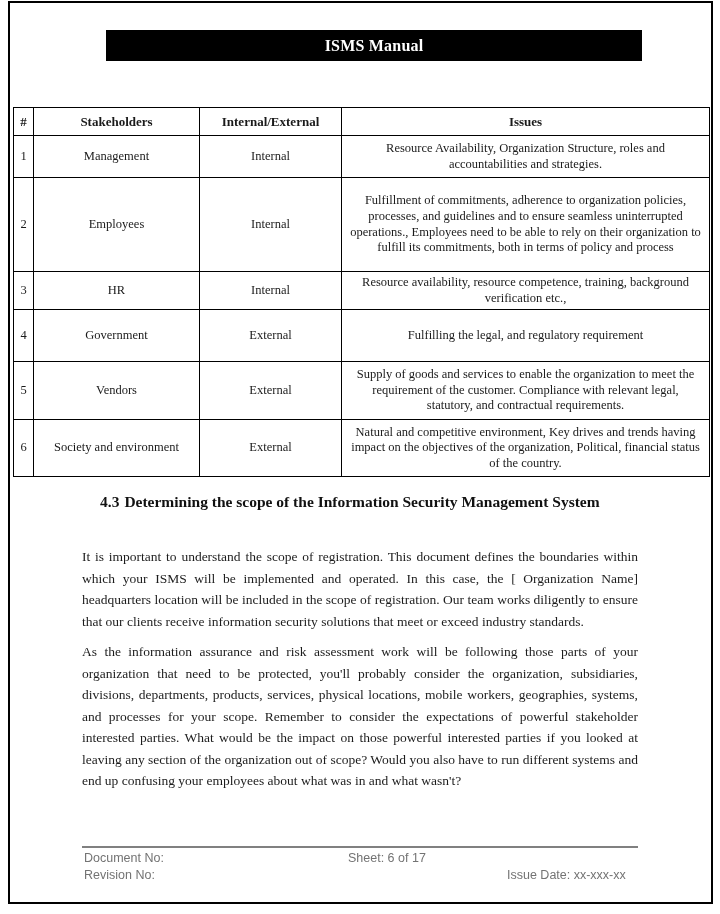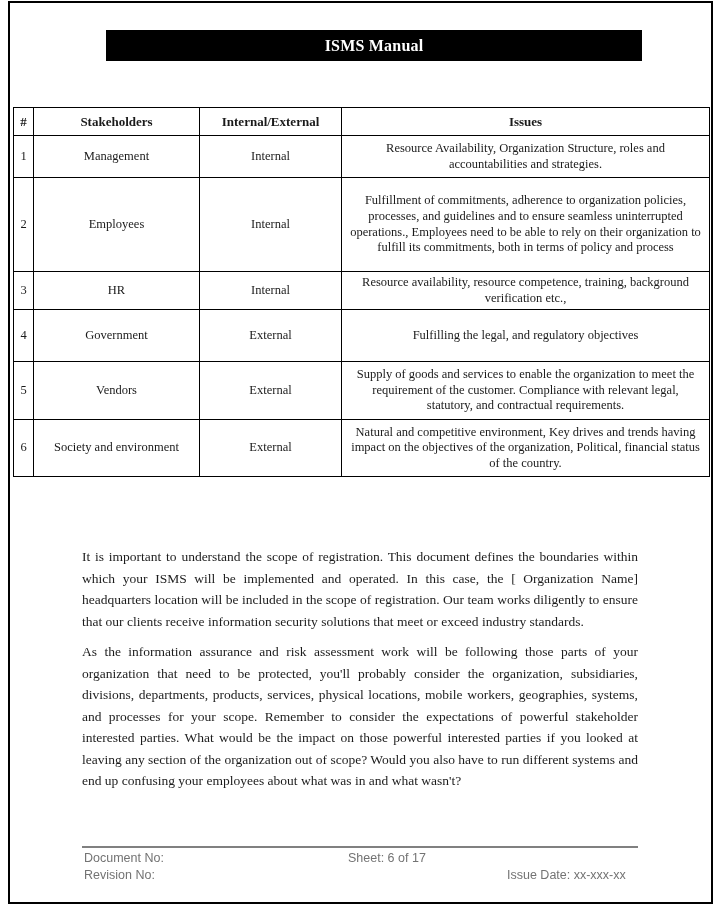--- a/index.html
+++ b/index.html
@@ -152,37 +152,40 @@
         <tr>
       <td class="c-num">3</td>
       <td class="c-stake">HR</td>
       <td class="c-type">Internal</td>
       <td class="c-issues">Resource availability, resource competence, training, background verification etc.,</td>
     </tr>
         <tr>
       <td class="c-num">4</td>
       <td class="c-stake">Government</td>
       <td class="c-type">External</td>
-      <td class="c-issues">Fulfilling the legal, and regulatory objectives</td>
+      <td class="c-issues">Fulfilling the legal, and regulatory requirement</td>
     </tr>
         <tr>
       <td class="c-num">5</td>
       <td class="c-stake">Vendors</td>
       <td class="c-type">External</td>
       <td class="c-issues">Supply of goods and services to enable the organization to meet the requirement of the customer. Compliance with relevant legal, statutory, and contractual requirements.</td>
     </tr>
         <tr>
       <td class="c-num">6</td>
       <td class="c-stake">Society and environment</td>
       <td class="c-type">External</td>
       <td class="c-issues">Natural and competitive environment, Key drives and trends having impact on the objectives of the organization, Political, financial status of the country.</td>
     </tr>
       </tbody>
   </table>
 
+  <div class="section-heading">
+    <span class="sec-num">4.3</span><span class="sec-title">Determining the scope of the Information Security Management System</span>
+  </div>
 
   <div class="body-text">
     <p>It is important to understand the scope of registration. This document defines the boundaries within which your ISMS will be implemented and operated. In this case, the [ Organization Name] headquarters location will be included in the scope of registration. Our team works diligently to ensure that our clients receive information security solutions that meet or exceed industry standards.</p>
     <p>As the information assurance and risk assessment work will be following those parts of your organization that need to be protected, you'll probably consider the organization, subsidiaries, divisions, departments, products, services, physical locations, mobile workers, geographies, systems, and processes for your scope. Remember to consider the expectations of powerful stakeholder interested parties. What would be the impact on those powerful interested parties if you looked at leaving any section of the organization out of scope? Would you also have to run different systems and end up confusing your employees about what was in and what wasn't?</p>
   </div>
 
   <div class="footer">
     <div class="footer-rule"></div>
     <span class="f-doc">Document No:</span>
     <span class="f-sheet">Sheet: 6 of 17</span>

